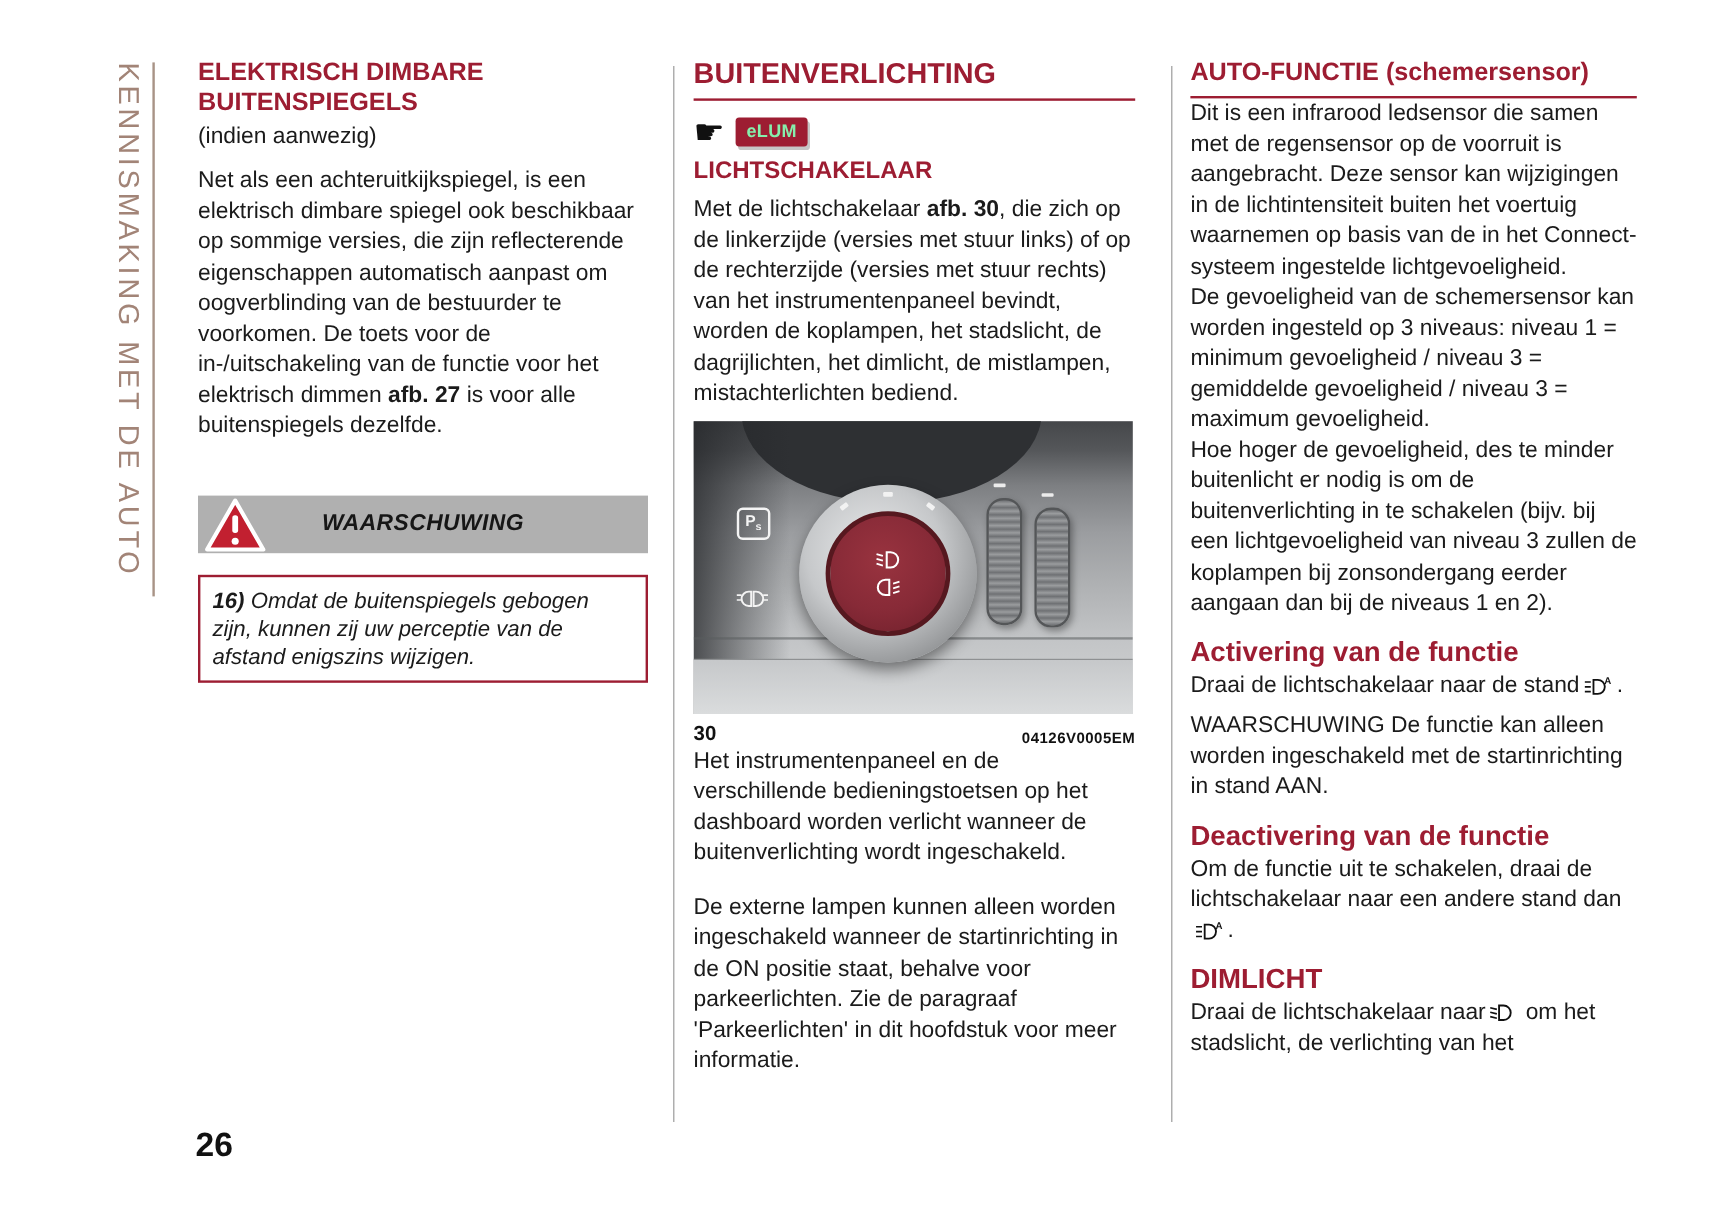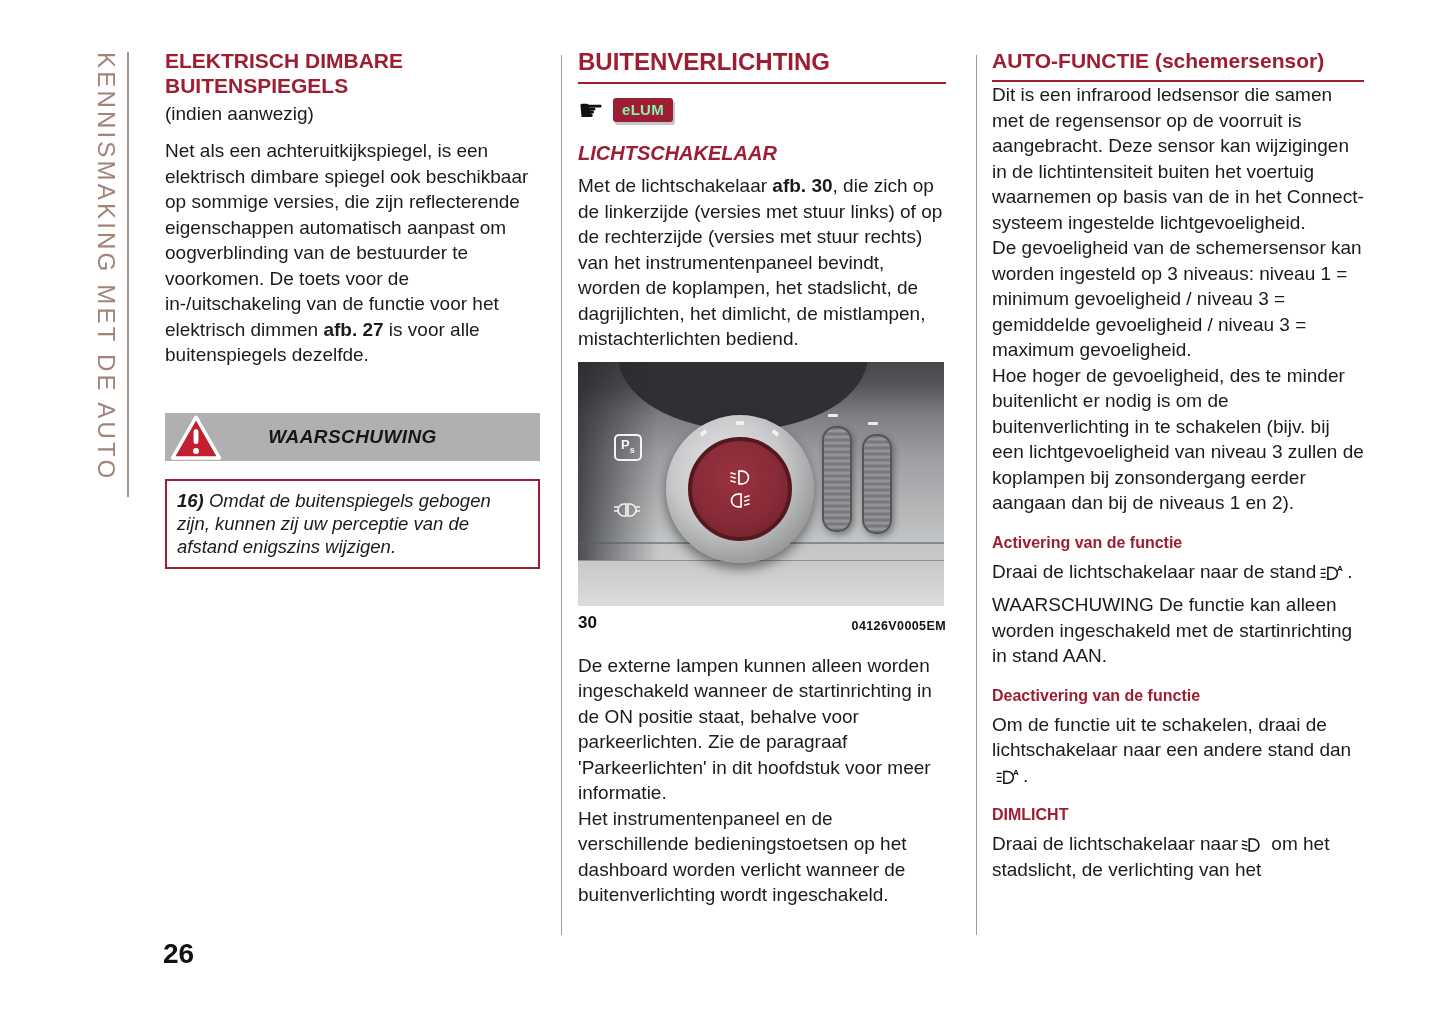--- a/index.html
+++ b/index.html
@@ -32,26 +32,26 @@
   .col3 { left:992px; width:372px; }
   .vdivider { position:absolute; top:55px; width:1px; height:880px; background:#9b9b9b; }
   .d1 { left:561px; } .d2 { left:976px; }
 
   
   .h-red-lg { color:#9d1d32; font-weight:bold; font-size:24px; line-height:27px;
               border-bottom:2px solid #9d1d32; padding-bottom:7px; }
   .h-red-md { color:#9d1d32; font-weight:bold; font-size:21px; line-height:25px; }
   .h-red-md.ruled { border-bottom:2px solid #9d1d32; padding-bottom:7px; }
   .h-red-sm { color:#9d1d32; font-weight:bold; font-size:20px; line-height:24px; }
-  .h-red-sub { color:#9d1d32; font-weight:bold; font-size:16px; line-height:24px; margin-top:15px; }
+  .h-red-sub { color:#9d1d32; font-weight:bold; font-size:23px; line-height:24px; margin-top:15px; }
   .body-txt { font-size:19px; line-height:25.5px; color:#1b1b1b; }
   .body-txt b { font-weight:bold; }
   .availability { font-size:19px; line-height:25px; margin-top:3px; }
   .mt4{margin-top:4px;} .mt8{margin-top:8px;} .mt10{}
-  .mt12{margin-top:12px;} .mt16{margin-top:16px;font-style:italic;} .mt20{margin-top:20px;}
+  .mt12{margin-top:12px;} .mt16{margin-top:5px;} .mt20{margin-top:20px;}
 
   
   .warning-bar {
     position:relative; margin-top:45px; height:48px; background:#b0b0b0;
     display:flex; align-items:center; justify-content:center;
   }
   .warning-bar .wtxt { font-style:italic; font-weight:bold; font-size:19px; color:#161616; letter-spacing:0.4px; }
   .warning-tri { position:absolute; left:5px; top:-3px; width:52px; height:56px; }
 
   
@@ -200,22 +200,22 @@
       <div class="fig-wheel w2"></div>
       <div class="wheel-mark wm1"></div>
       <div class="wheel-mark wm2"></div>
     </div>
 
     <div class="fig-caption">
       <span class="fig-num">30</span>
       <span class="fig-code">04126V0005EM</span>
     </div>
 
+    <p class="body-txt mt10">Het instrumentenpaneel en de verschillende bedieningstoetsen op het dashboard worden verlicht wanneer de buitenverlichting wordt ingeschakeld.</p>
     <p class="body-txt mt20">De externe lampen kunnen alleen worden ingeschakeld wanneer de startinrichting in de ON positie staat, behalve voor parkeerlichten. Zie de paragraaf 'Parkeerlichten' in dit hoofdstuk voor meer informatie.</p>
-    <p class="body-txt mt10">Het instrumentenpaneel en de verschillende bedieningstoetsen op het dashboard worden verlicht wanneer de buitenverlichting wordt ingeschakeld.</p>
   </div>
 
   <div class="col col3">
     <div class="h-red-md ruled">AUTO-FUNCTIE (schemersensor)</div>
 
     <p class="body-txt mt10">Dit is een infrarood ledsensor die samen met de regensensor op de voorruit is aangebracht. Deze sensor kan wijzigingen in de lichtintensiteit buiten het voertuig waarnemen op basis van de in het Connect-systeem ingestelde lichtgevoeligheid.</p>
     <p class="body-txt mt10">De gevoeligheid van de schemersensor kan worden ingesteld op 3 niveaus: niveau 1 = minimum gevoeligheid / niveau 3 = gemiddelde gevoeligheid / niveau 3 = maximum gevoeligheid.</p>
     <p class="body-txt mt10">Hoe hoger de gevoeligheid, des te minder buitenlicht er nodig is om de buitenverlichting in te schakelen (bijv. bij een lichtgevoeligheid van niveau 3 zullen de koplampen bij zonsondergang eerder aangaan dan bij de niveaus 1 en 2).</p>
 
     <div class="h-red-sub">Activering van de functie</div>

